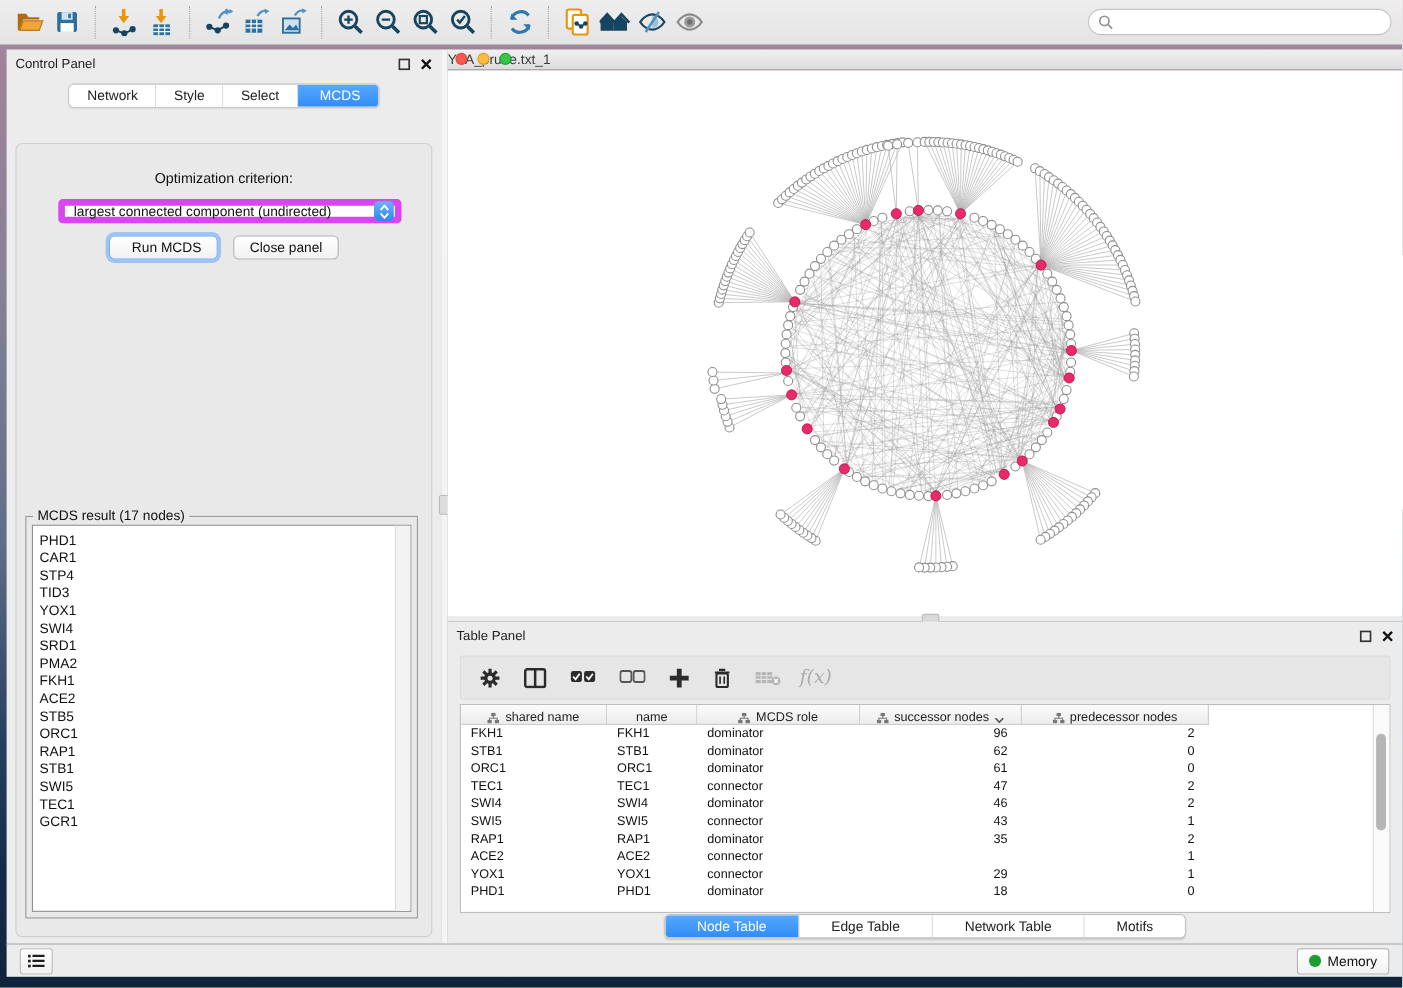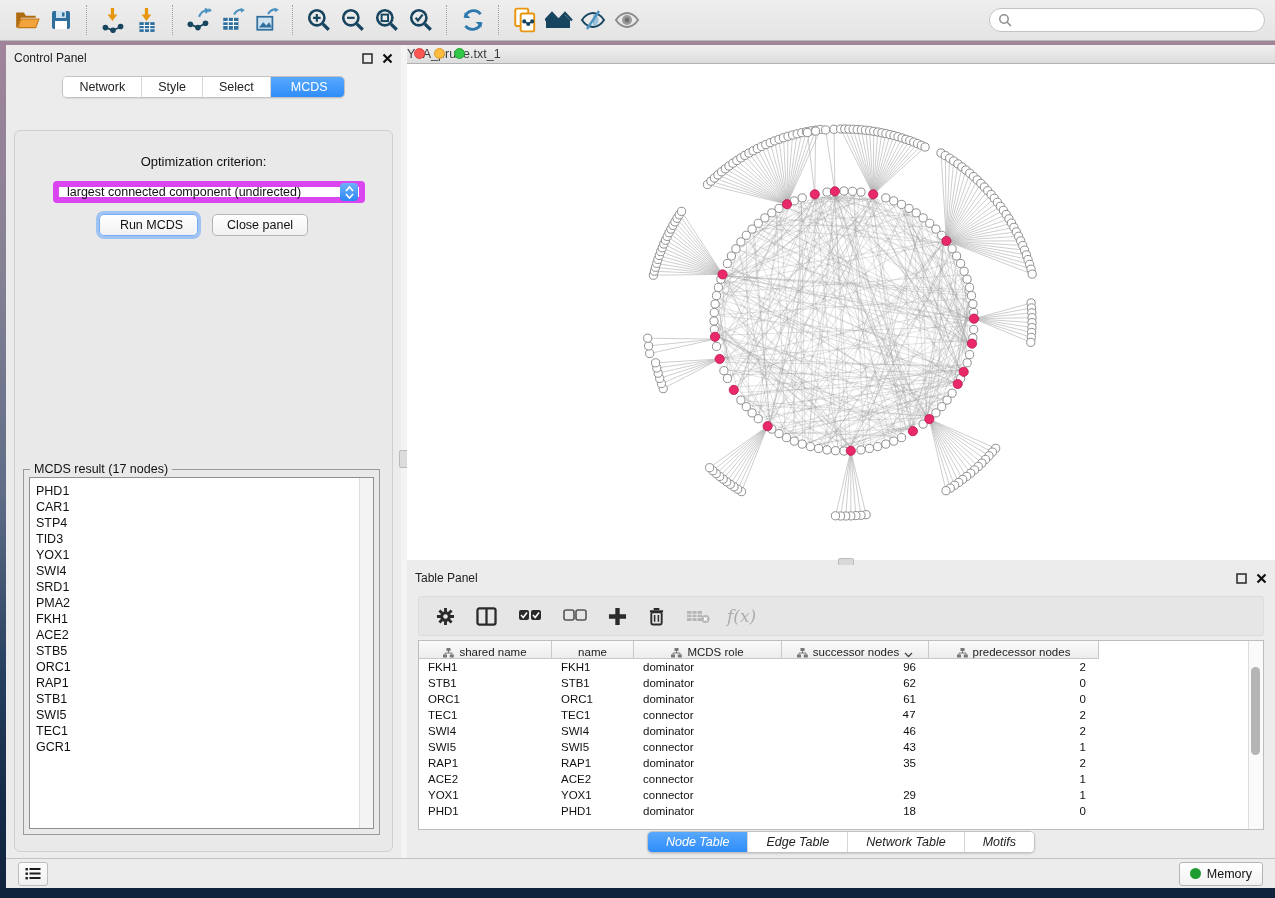--- a/index.html
+++ b/index.html
@@ -65,21 +65,21 @@
   .th{background:linear-gradient(#fbfbfb,#ececec);border-right:1px solid #c9c9c9;border-bottom:1px solid #c9c9c9;
     display:flex;align-items:flex-end;justify-content:center;gap:5px;font-size:11.5px;color:#222;box-sizing:border-box;}
   .trow{display:flex;height:16px;}
   .td{font-size:11.5px;color:#111;line-height:16px;box-sizing:border-box;white-space:nowrap;overflow:hidden;}
   .td.left{padding-left:9px;text-align:left;}
   .td.right{padding-right:13px;text-align:right;}
   #tbl-scroll{width:14px;background:#fafafa;border-left:1px solid #ddd;position:relative;}
   #tbl-thumb{position:absolute;left:2px;top:26px;width:9px;height:88px;background:#b5b5b5;border-radius:5px;}
   #tp-tabs{position:absolute;left:0;width:100%;top:266px;display:flex;justify-content:center;}
   #tp-tabs .segwrap{box-shadow:0 1px 2px rgba(0,0,0,.15);}
-  #tp-tabs .seg{padding:3px 18px;font-style:italic;}
+  #tp-tabs .seg{padding:3px 29px;}
   
   #status-bar{position:absolute;left:6px;top:858px;width:1269px;height:30px;background:#ececec;border-top:1px solid #c2c2c2;
     display:flex;align-items:center;padding:0 12px;box-sizing:border-box;}
   #list-btn{width:28px;height:22px;background:linear-gradient(#fdfdfd,#f0f0f0);border:1px solid #bdbdbd;border-radius:3px;
     display:flex;align-items:center;justify-content:center;}
   #memory-btn{margin-left:auto;height:22px;background:linear-gradient(#ffffff,#f2f2f2);border:1px solid #b5b5b5;border-radius:3px;
     display:flex;align-items:center;gap:6px;padding:0 10px;font-size:12.5px;color:#111;}
   #memory-dot{width:11px;height:11px;border-radius:50%;background:#1f9c30;}
   svg{display:block;}
 </style>
@@ -1153,21 +1153,21 @@
               <div class="td left" style="width: 133px;">ORC1</div>
               <div class="td left" style="width: 82px;">ORC1</div>
               <div class="td left" style="width: 148px;">dominator</div>
               <div class="td right" style="width: 147px;">61</div>
               <div class="td right" style="width: 170px;">0</div>
             </div>
             <div class="trow">
               <div class="td left" style="width: 133px;">TEC1</div>
               <div class="td left" style="width: 82px;">TEC1</div>
               <div class="td left" style="width: 148px;">connector</div>
-              <div class="td right" style="width: 147px; font-family: Liberation Mono, monospace;">47</div>
+              <div class="td right" style="width: 147px;">47</div>
               <div class="td right" style="width: 170px;">2</div>
             </div>
             <div class="trow">
               <div class="td left" style="width: 133px;">SWI4</div>
               <div class="td left" style="width: 82px;">SWI4</div>
               <div class="td left" style="width: 148px;">dominator</div>
               <div class="td right" style="width: 147px;">46</div>
               <div class="td right" style="width: 170px;">2</div>
             </div>
             <div class="trow">

